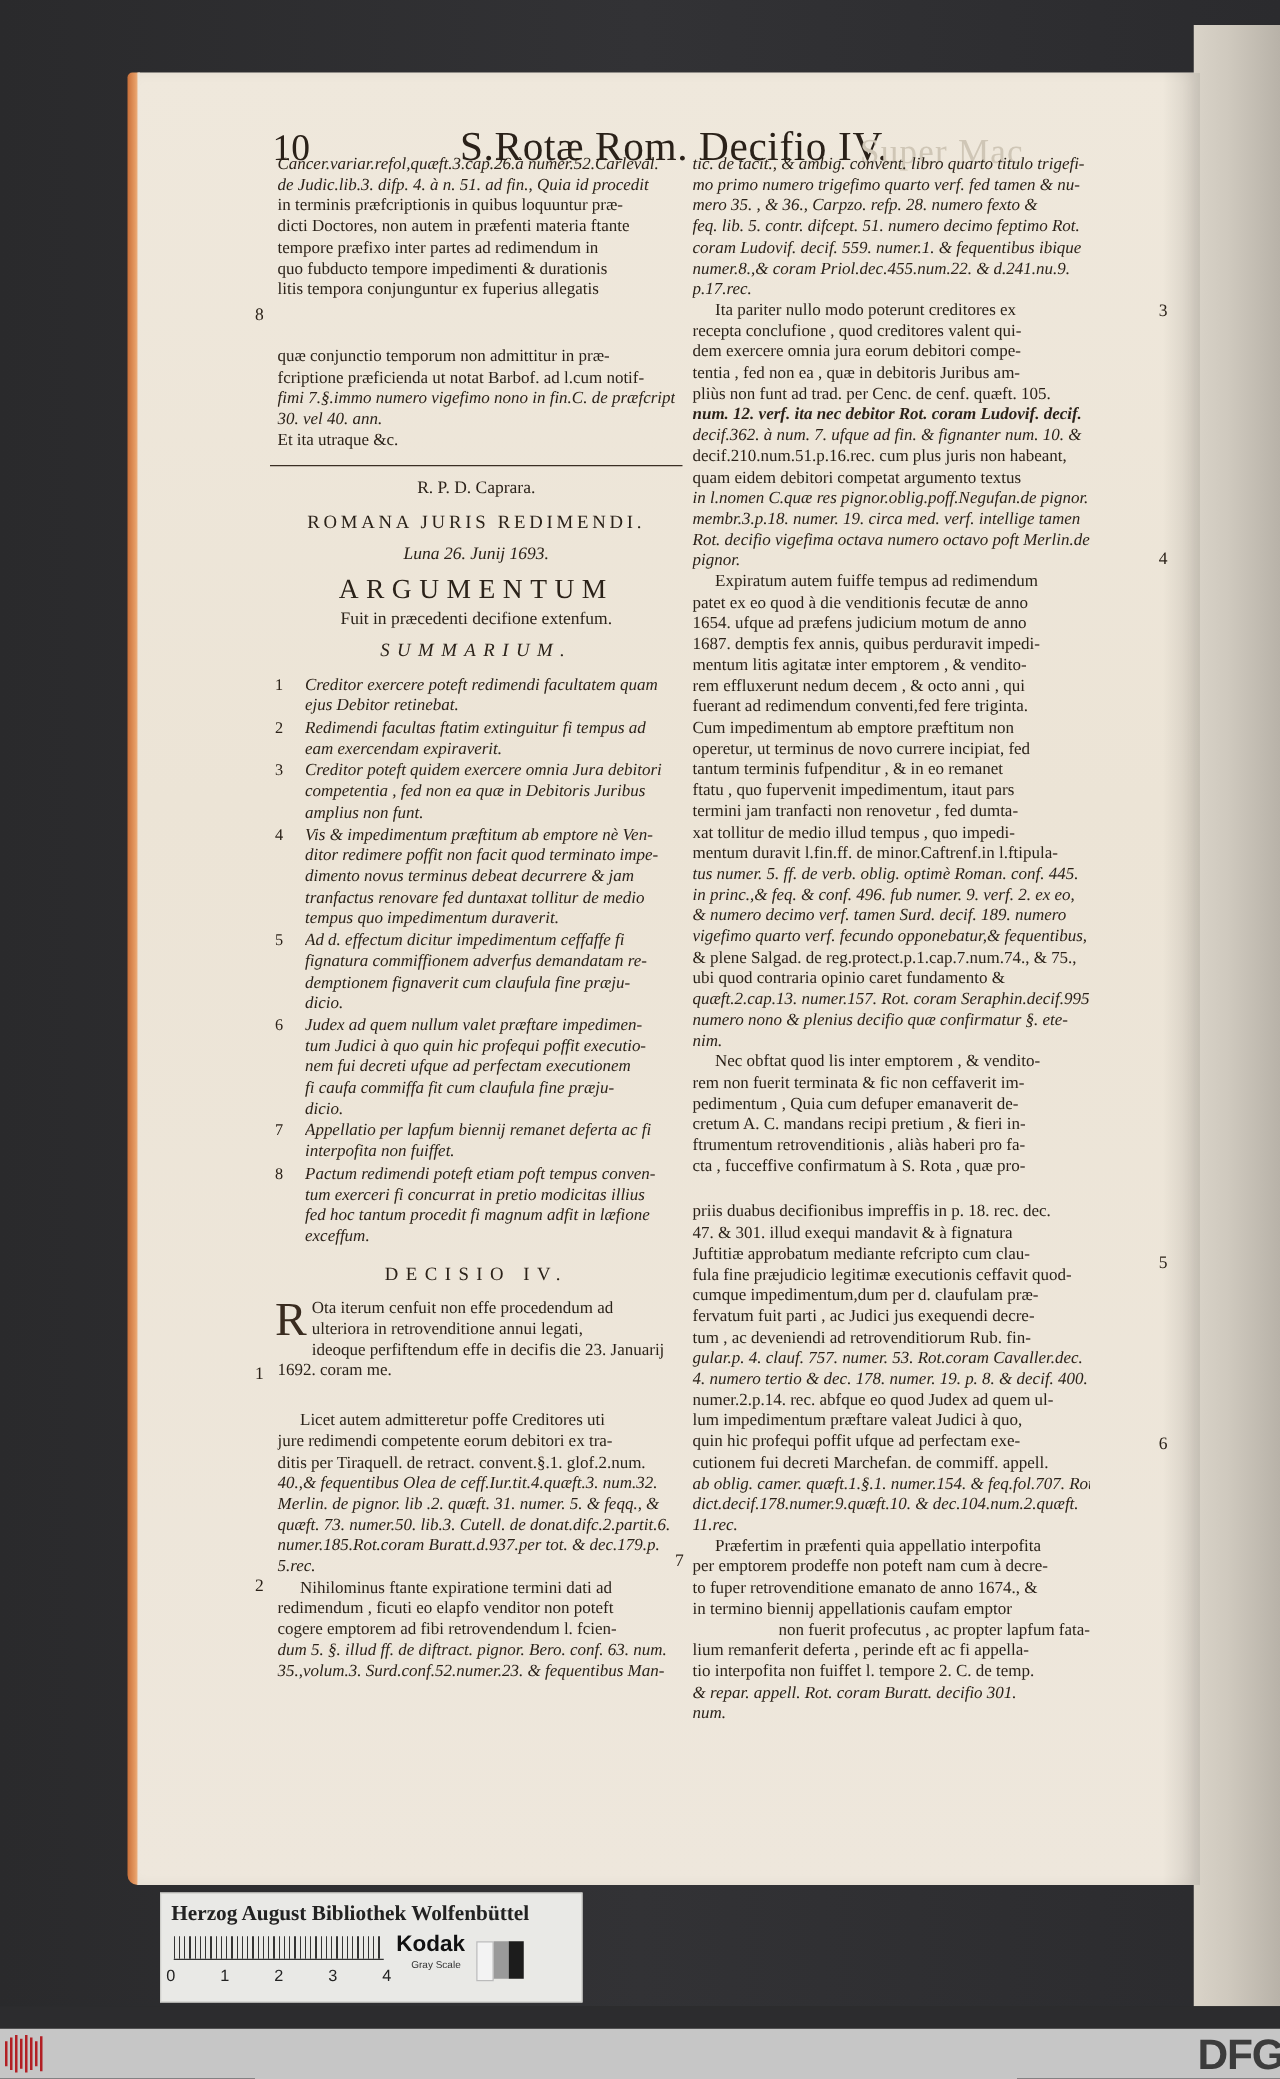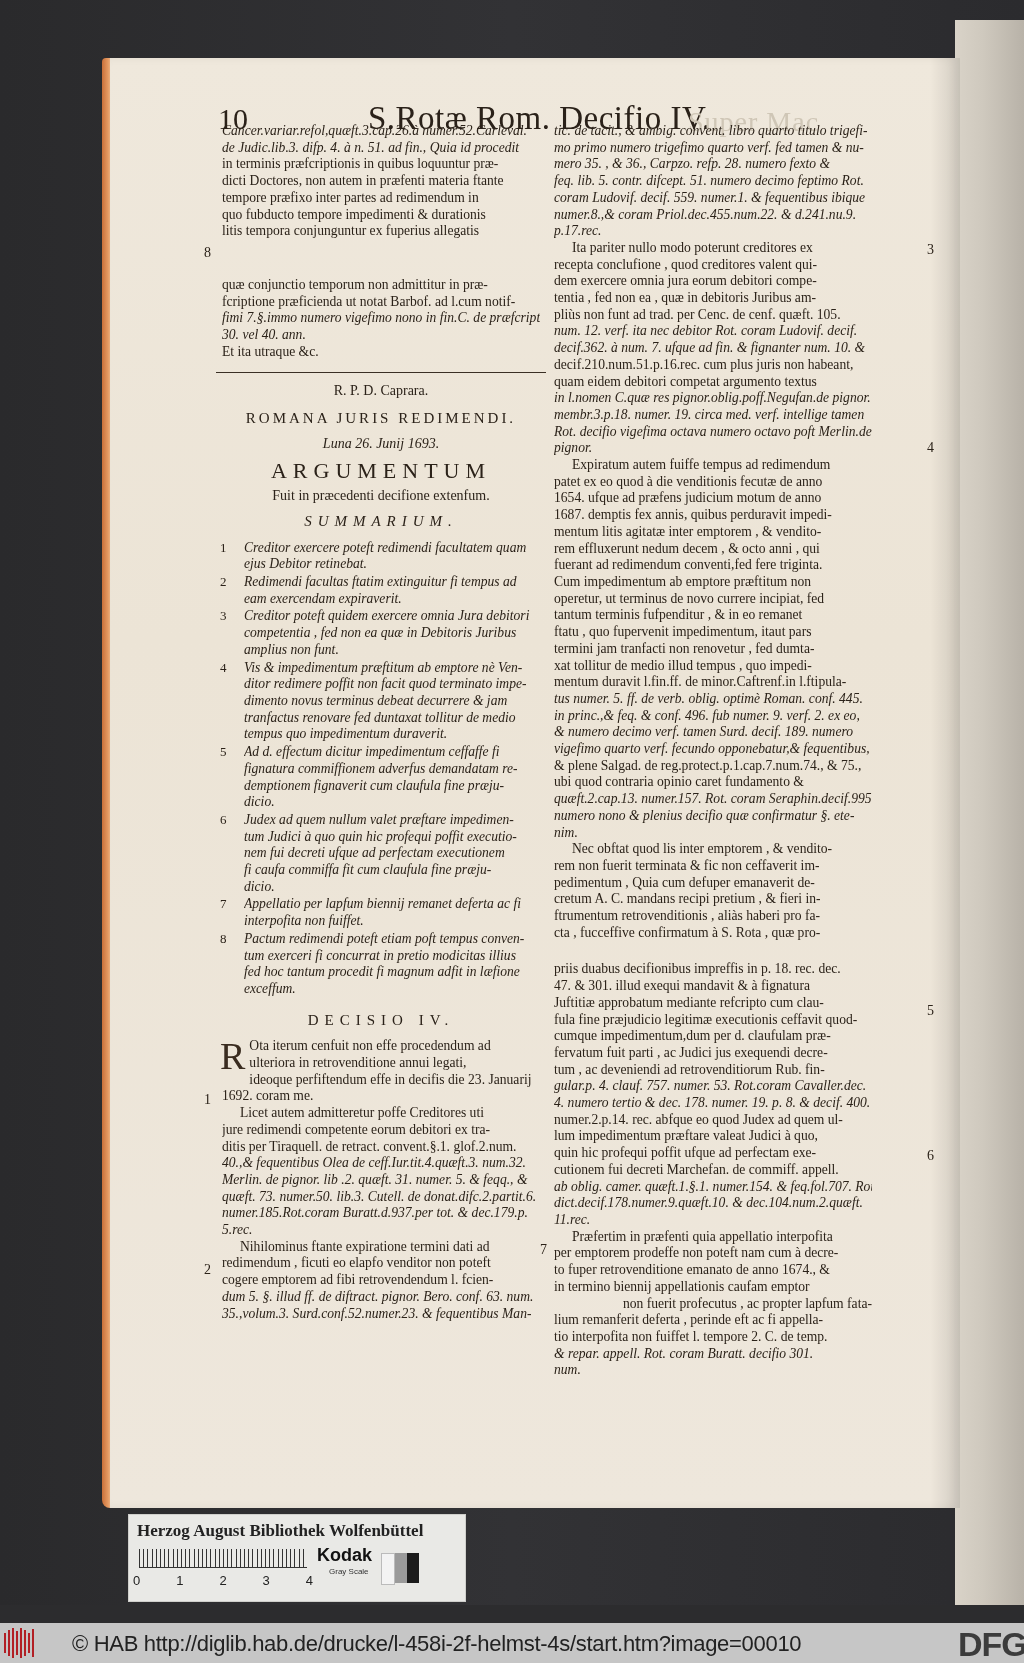--- a/index.html
+++ b/index.html
@@ -181,21 +181,21 @@
   <span class="center wide" style="margin-top:14px;font-size:15px;">DECISIO IV.</span>
   <div style="margin-top:10px;">
     <span class="dropcap">R</span>
     <div id="decisio-lines">
         <span class="line">Ota iterum cenfuit non effe procedendum ad</span>
         <span class="line" style="text-indent: 0px;">ulteriora in retrovenditione annui legati,</span>
         <span class="line" style="text-indent: 0px;">ideoque perfiftendum effe in decifis die 23. Januarij</span>
         <span class="line" style="text-indent: 0px;">1692. coram me.</span>
       </div>
   </div>
-  <div id="para-licet" class="indent" style="position:relative;">
+  <div id="para-licet" class="indent" style="position:relative;margin-top:23px;">
       <span class="line">Licet autem admitteretur poffe Creditores uti</span>
       <span class="line" style="text-indent: 0px;">jure redimendi competente eorum debitori ex tra-</span>
       <span class="line" style="text-indent: 0px;">ditis per Tiraquell. de retract. convent.§.1. glof.2.num.</span>
       <span class="line it" style="text-indent: 0px;">40.,&amp; fequentibus Olea de ceff.Iur.tit.4.quæft.3. num.32.</span>
       <span class="line it" style="text-indent: 0px;">Merlin. de pignor. lib .2. quæft. 31. numer. 5. &amp; feqq., &amp;</span>
       <span class="line it" style="text-indent: 0px;">quæft. 73. numer.50. lib.3. Cutell. de donat.difc.2.partit.6.</span>
       <span class="line it" style="text-indent: 0px;">numer.185.Rot.coram Buratt.d.937.per tot. &amp; dec.179.p.</span>
       <span class="line it" style="text-indent: 0px;">5.rec.</span>
     </div>
   <div id="para-nihil" class="indent" style="position:relative;">
@@ -220,21 +220,21 @@
       <span class="line it" style="text-indent: 0px;">coram Ludovif. decif. 559. numer.1. &amp; fequentibus ibique</span>
       <span class="line it" style="text-indent: 0px;">numer.8.,&amp; coram Priol.dec.455.num.22. &amp; d.241.nu.9.</span>
       <span class="line it" style="text-indent: 0px;">p.17.rec.</span>
     </div>
   <div id="para-ita" class="indent">
       <span class="line">Ita pariter nullo modo poterunt creditores ex</span>
       <span class="line" style="text-indent: 0px;">recepta conclufione , quod creditores valent qui-</span>
       <span class="line" style="text-indent: 0px;">dem exercere omnia jura eorum debitori compe-</span>
       <span class="line" style="text-indent: 0px;">tentia , fed non ea , quæ in debitoris Juribus am-</span>
       <span class="line" style="text-indent: 0px;">pliùs non funt ad trad. per Cenc. de cenf. quæft. 105.</span>
-      <span class="line it" style="text-indent: 0px;">num. 12. verf. ita nec debitor Rot. coram Ludovif. decif.</span>
+      <span class="line it" style="text-indent: 0px; font-weight: bold;">num. 12. verf. ita nec debitor Rot. coram Ludovif. decif.</span>
       <span class="line it" style="text-indent: 0px;">decif.362. à num. 7. ufque ad fin. &amp; fignanter num. 10. &amp;</span>
       <span class="line" style="text-indent: 0px;">decif.210.num.51.p.16.rec. cum plus juris non habeant,</span>
       <span class="line" style="text-indent: 0px;">quam eidem debitori competat argumento textus</span>
       <span class="line it" style="text-indent: 0px;">in l.nomen C.quæ res pignor.oblig.poff.Negufan.de pignor.</span>
       <span class="line it" style="text-indent: 0px;">membr.3.p.18. numer. 19. circa med. verf. intellige tamen</span>
       <span class="line it" style="text-indent: 0px;">Rot. decifio vigefima octava numero octavo poft Merlin.de</span>
       <span class="line it" style="text-indent: 0px;">pignor.</span>
     </div>
   <div id="para-exp" class="indent">
       <span class="line">Expiratum autem fuiffe tempus ad redimendum</span>
@@ -319,15 +319,14 @@
   <div class="gray-patch" style="left:252px;background:#f3f3f3;border:1px solid #bbb;"></div>
   <div class="gray-patch" style="left:266px;background:#9a9a9a;"></div>
   <div class="gray-patch" style="left:278px;background:#1c1c1c;"></div>
 </div>
 
 <div class="footer-strip"></div>
 <div class="footer">
   <div class="hab-logo">
     <span style="height:20px"></span><span style="height:26px"></span><span style="height:30px"></span><span style="height:24px"></span><span style="height:30px"></span><span style="height:26px"></span><span style="height:20px"></span><span style="height:28px"></span>
   </div>
-  <span class="footer-text">© HAB http://diglib.hab.de/drucke/l-458i-2f-helmst-4s/start.htm?image=00010</span>
   <span class="dfg">DFG</span>
 </div>
 
 </body></html>

